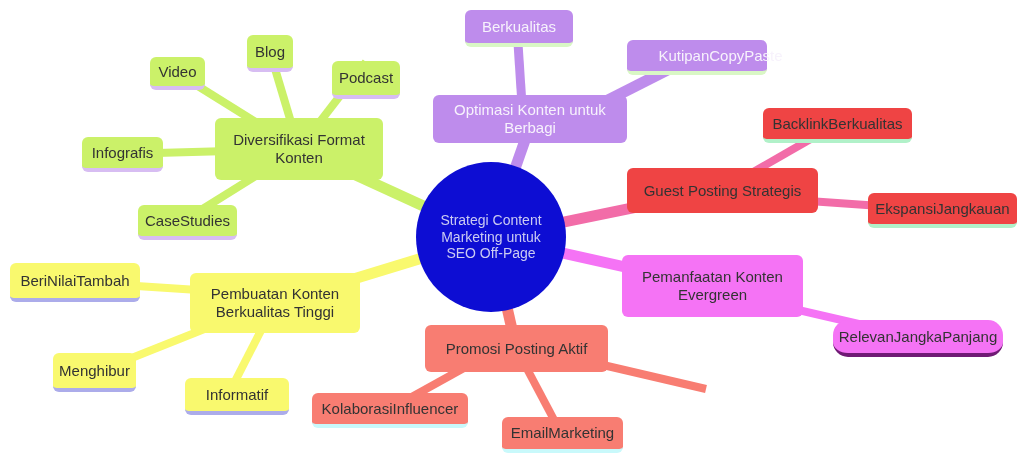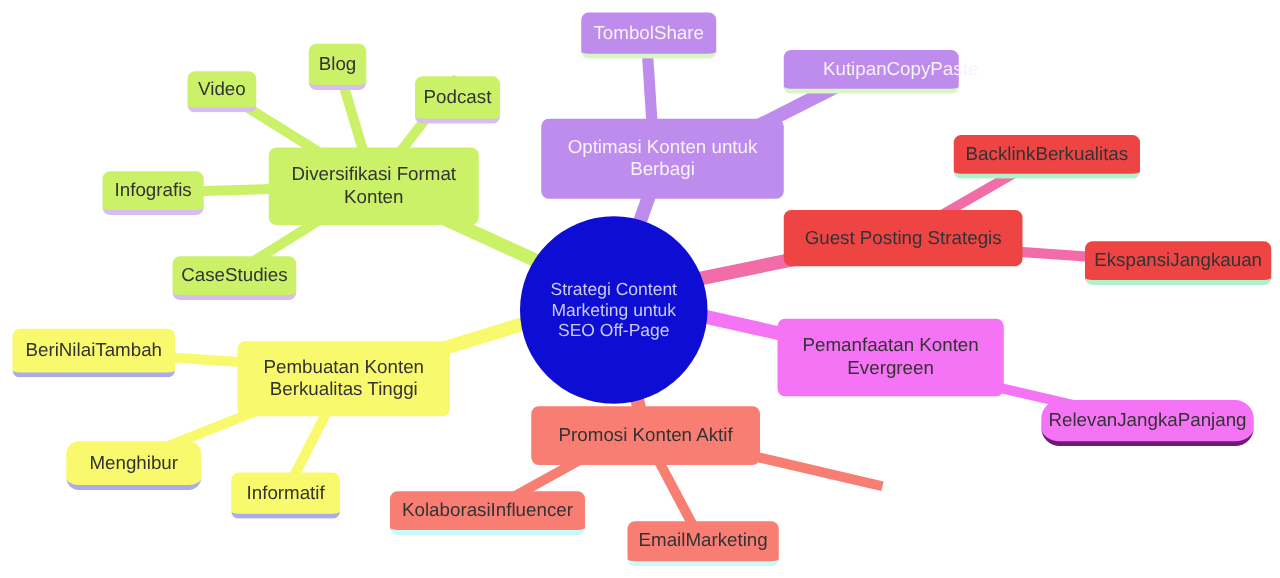--- a/index.html
+++ b/index.html
@@ -77,35 +77,35 @@
     <line x1="530" y1="348" x2="706" y2="389" stroke="#f87d72" stroke-width="8"></line>
   </svg>
 
   <div class="node b-green" style="left:215px;top:118px;width:168px;height:62px;">Diversifikasi Format Konten</div>
   <div class="node b-green leaf" style="left:150px;top:57px;width:55px;height:33px;">Video</div>
   <div class="node b-green leaf" style="left:247px;top:35px;width:46px;height:37px;">Blog</div>
   <div class="node b-green leaf" style="left:332px;top:45px;width:68px;height:38px;margin-top:16px;">Podcast</div>
   <div class="node b-green leaf" style="left:82px;top:137px;width:81px;height:35px;">Infografis</div>
   <div class="node b-green leaf" style="left:138px;top:205px;width:99px;height:35px;">CaseStudies</div>
 
-  <div class="node b-purple" style="left:433px;top:95px;width:194px;height:64px;">Optimasi Konten untuk Berbagi</div>
-  <div class="node b-purple leaf" style="left:465px;top:10px;width:108px;height:37px;">TombolShare</div>
+  <div class="node b-purple" style="left:433px;top:95px;width:194px;height:48px;">Optimasi Konten untuk Berbagi</div>
+  <div class="node b-purple leaf" style="left:465px;top:10px;width:108px;height:37px;">Berkualitas</div>
   <div class="node b-purple leaf" style="left:627px;top:40px;width:140px;height:35px;padding-left:47px;">KutipanCopyPaste</div>
 
   <div class="node b-pink" style="left:627px;top:168px;width:191px;height:45px;">Guest Posting Strategis</div>
   <div class="node b-pink leaf" style="left:763px;top:108px;width:149px;height:35px;">BacklinkBerkualitas</div>
   <div class="node b-pink leaf" style="left:868px;top:193px;width:149px;height:35px;">EkspansiJangkauan</div>
 
   <div class="node b-magenta" style="left:622px;top:255px;width:181px;height:62px;">Pemanfaatan Konten Evergreen</div>
   <div class="node b-magenta leaf" style="left:833px;top:320px;width:170px;height:37px;">RelevanJangkaPanjang</div>
 
   <div class="node b-yellow leaf" style="left:10px;top:263px;width:130px;height:39px;">BeriNilaiTambah</div>
   <div class="node b-yellow" style="left:190px;top:273px;width:170px;height:60px;">Pembuatan Konten Berkualitas Tinggi</div>
-  <div class="node b-yellow leaf" style="left:53px;top:353px;width:108px;height:39px;border-radius:10px;">Menghibur</div>
-  <div class="node b-yellow leaf" style="left:185px;top:378px;width:87px;height:37px;text-align:right;">Informatif</div>
+  <div class="node b-yellow leaf" style="left:53px;top:353px;width:83px;height:39px;">Menghibur</div>
+  <div class="node b-yellow leaf" style="left:185px;top:378px;width:104px;height:37px;text-align:right;">Informatif</div>
 
-  <div class="node b-salmon" style="left:425px;top:325px;width:183px;height:47px;">Promosi Konten Aktif</div>
+  <div class="node b-salmon" style="left:425px;top:325px;width:183px;height:47px;">Promosi Posting Aktif</div>
   <div class="node b-salmon leaf" style="left:312px;top:393px;width:156px;height:35px;">KolaborasiInfluencer</div>
   <div class="node b-salmon leaf" style="left:502px;top:417px;width:121px;height:36px;">EmailMarketing</div>
 
-  <div class="node center-node" style="left:416px;top:173px;width:150px;height:150px;">Strategi Content Marketing untuk SEO Off-Page</div>
+  <div class="node center-node" style="left:416px;top:162px;width:150px;height:150px;">Strategi Content Marketing untuk SEO Off-Page</div>
 
 </div>
 
 </body></html>

